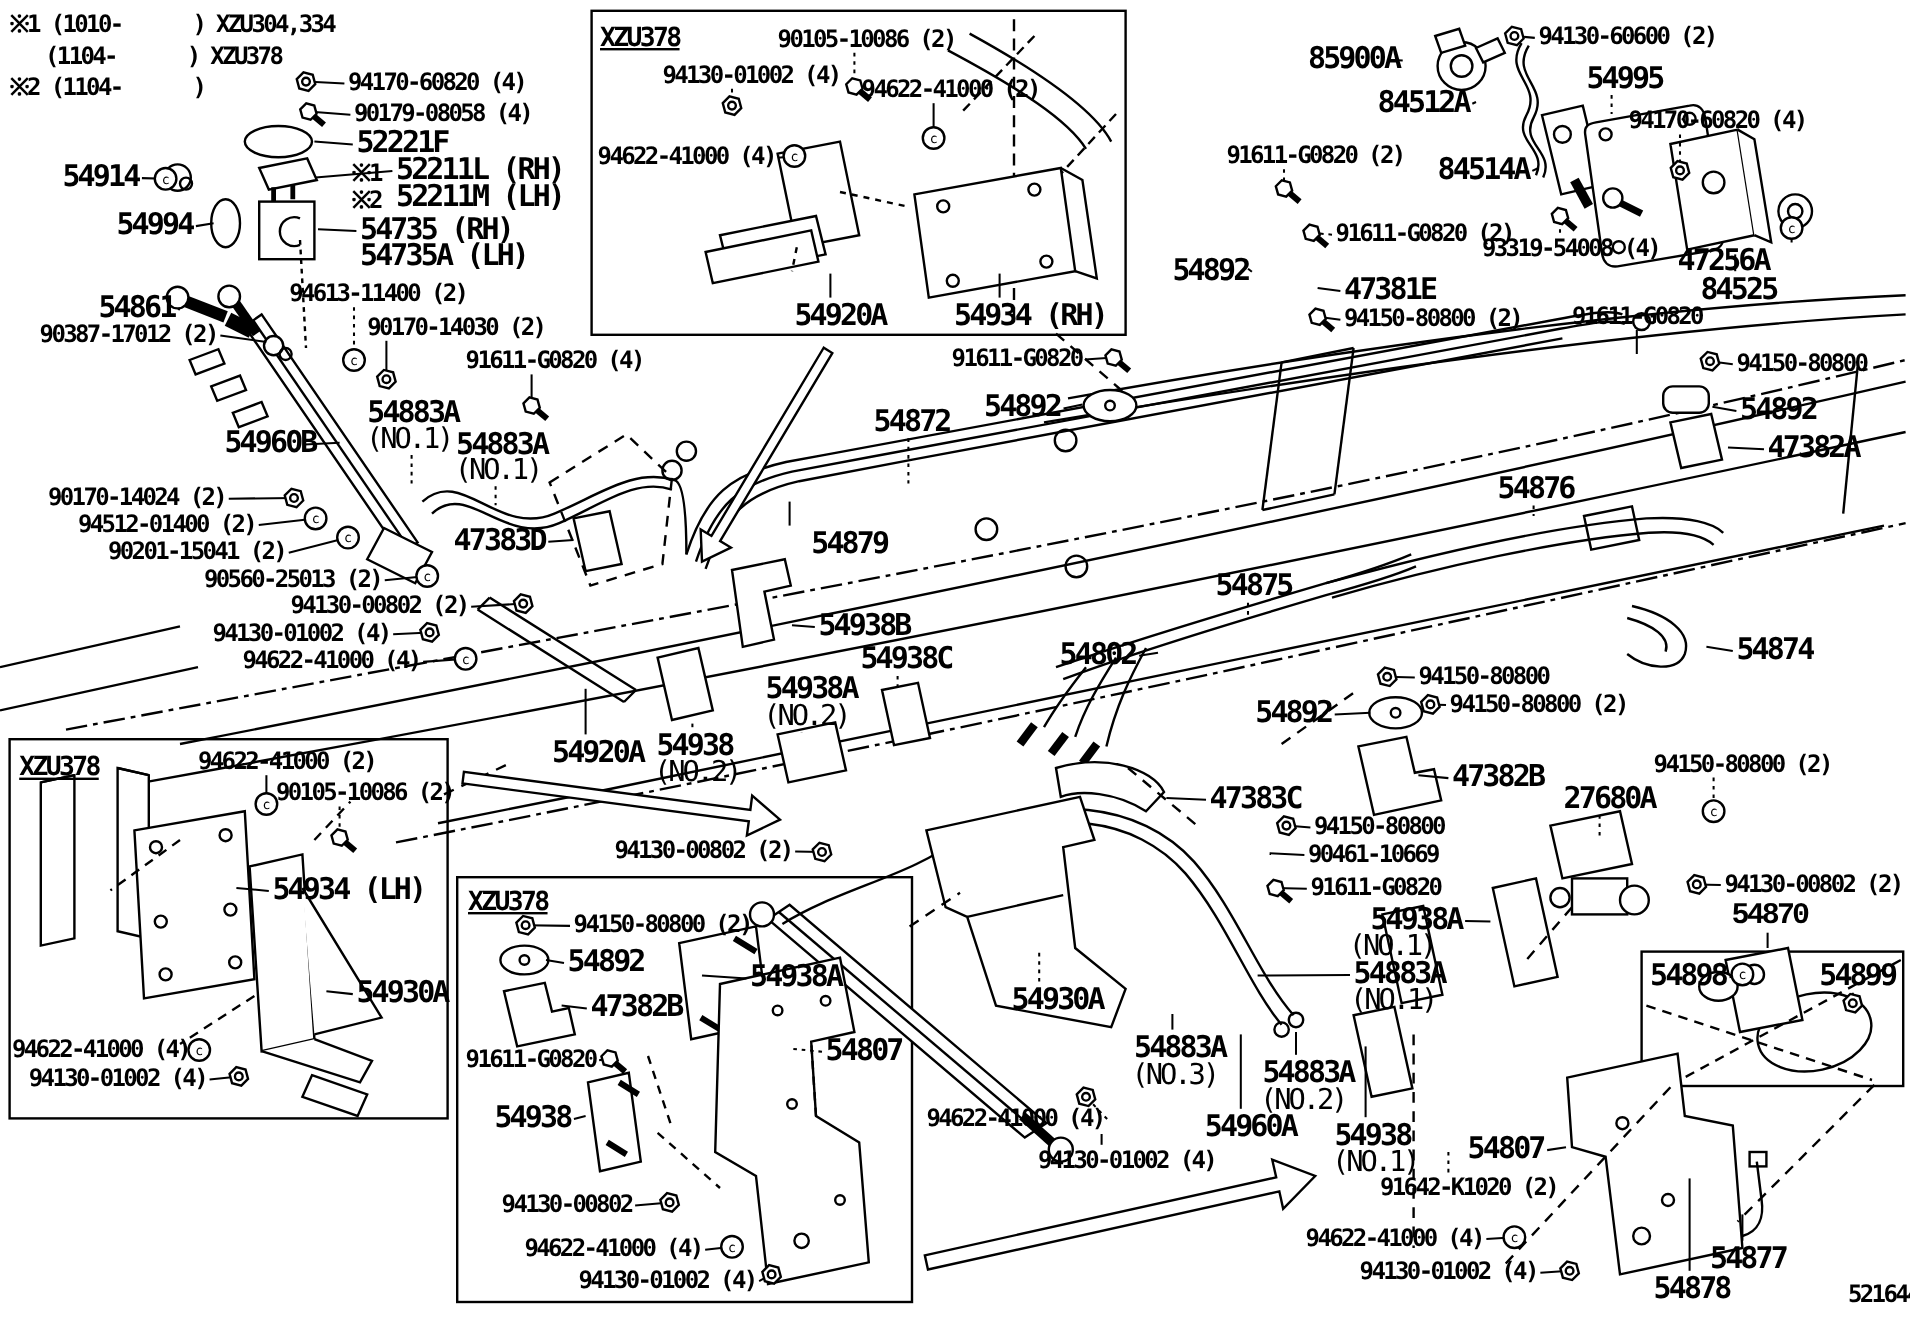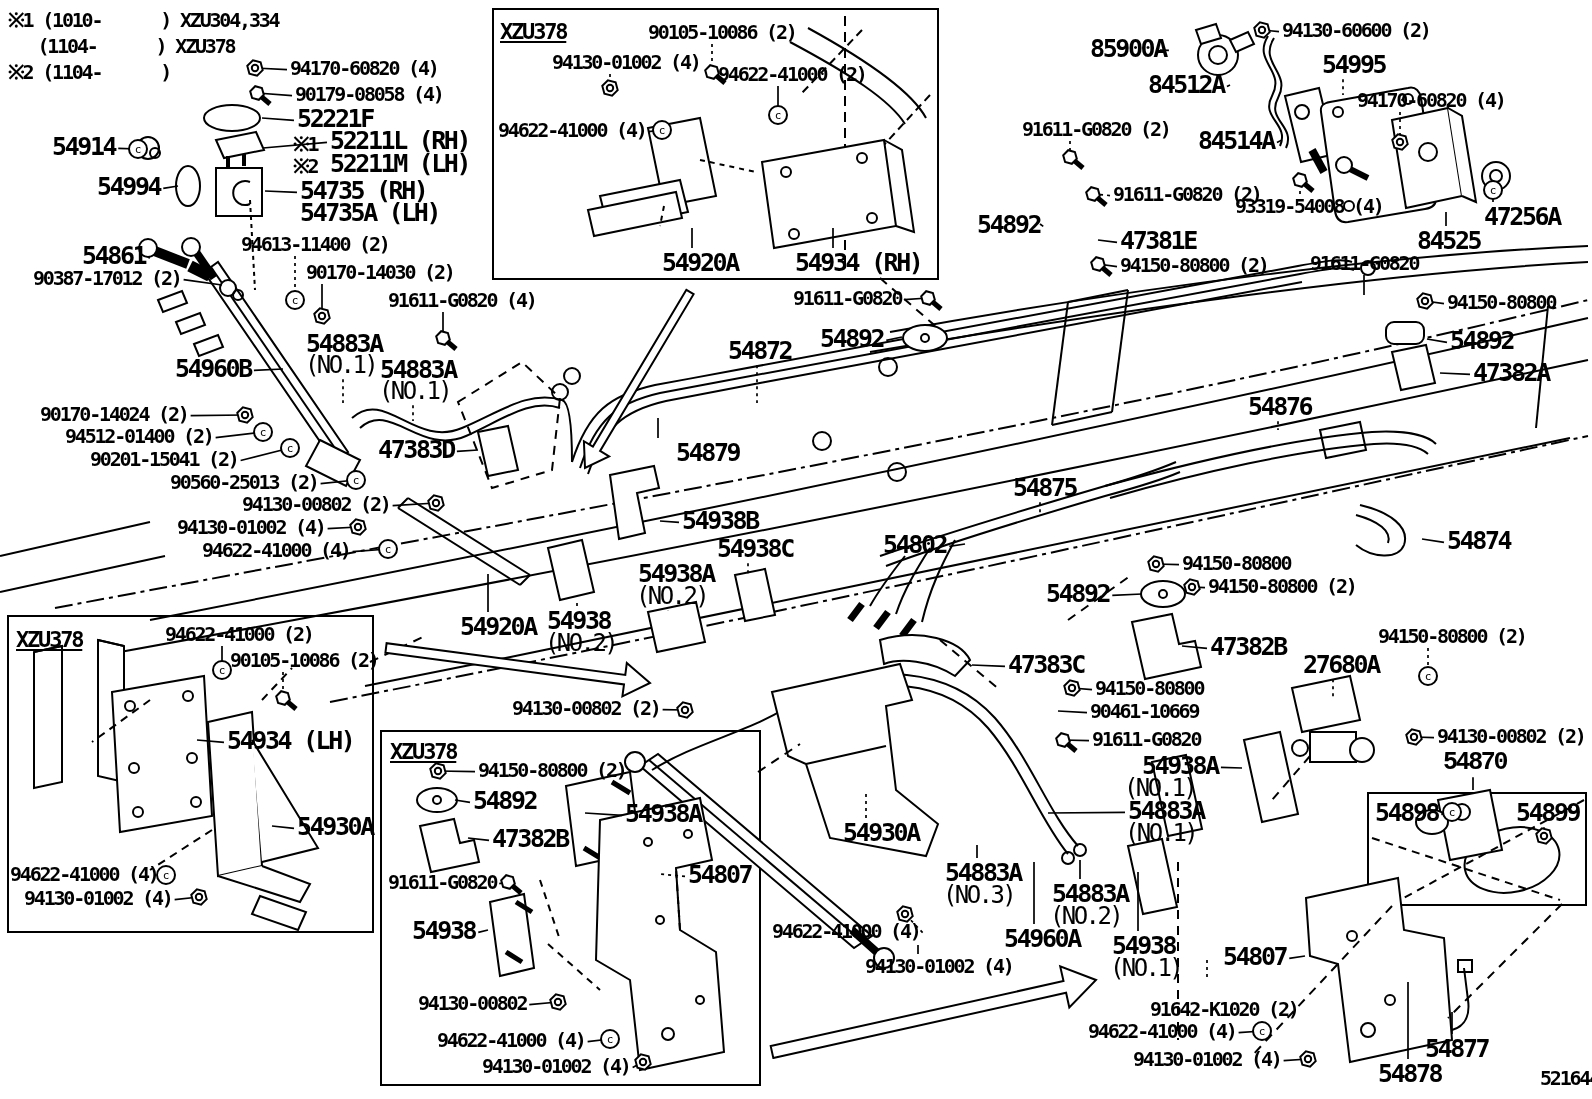--- a/index.html
+++ b/index.html
@@ -468,21 +468,21 @@
       <div class="lbl s-lg" style="left: 330px; top: 151px;">52211M (LH)</div>
       <div class="lbl s-lg" style="left: 52px; top: 134px;">54914</div>
       <div class="lbl s-lg" style="left: 97px; top: 174px;">54994</div>
       <div class="lbl s-lg" style="left: 300px; top: 178px;">54735 (RH)</div>
       <div class="lbl s-lg" style="left: 300px; top: 200px;">54735A (LH)</div>
       <div class="lbl s-sm" style="left: 241px; top: 234px;">94613-11400 (2)</div>
       <div class="lbl s-sm" style="left: 306px; top: 262px;">90170-14030 (2)</div>
       <div class="lbl s-lg" style="left: 82px; top: 243px;">54861</div>
       <div class="lbl s-sm" style="left: 33px; top: 268px;">90387-17012 (2)</div>
       <div class="lbl s-sm" style="left: 388px; top: 290px;">91611-G0820 (4)</div>
-      <div class="lbl s-lg" style="left: 175px; top: 356px;">54960B</div>
+      <div class="lbl s-lg" style="left: 187px; top: 356px;">54960B</div>
       <div class="lbl s-lg" style="left: 306px; top: 331px;">54883A</div>
       <div class="lbl s-md" style="left: 305px; top: 353px;">(NO.1)</div>
       <div class="lbl s-lg" style="left: 380px; top: 357px;">54883A</div>
       <div class="lbl s-md" style="left: 379px; top: 379px;">(NO.1)</div>
       <div class="lbl s-sm" style="left: 40px; top: 404px;">90170-14024 (2)</div>
       <div class="lbl s-sm" style="left: 65px; top: 426px;">94512-01400 (2)</div>
       <div class="lbl s-sm" style="left: 90px; top: 449px;">90201-15041 (2)</div>
       <div class="lbl s-lg" style="left: 378px; top: 437px;">47383D</div>
       <div class="lbl s-sm" style="left: 170px; top: 472px;">90560-25013 (2)</div>
       <div class="lbl s-sm" style="left: 242px; top: 494px;">94130-00802 (2)</div>
@@ -501,21 +501,21 @@
       <div class="lbl s-lg" style="left: 1322px; top: 52px; text-align: center;">54995</div>
       <div class="lbl s-sm" style="left: 1357px; top: 90px;">94170-60820 (4)</div>
       <div class="lbl s-lg" style="left: 1198px; top: 128px;">84514A</div>
       <div class="lbl s-sm" style="left: 1022px; top: 119px;">91611-G0820 (2)</div>
       <div class="lbl s-sm" style="left: 1113px; top: 184px;">91611-G0820 (2)</div>
       <div class="lbl s-lg" style="left: 977px; top: 212px;">54892</div>
       <div class="lbl s-lg" style="left: 1120px; top: 228px;">47381E</div>
       <div class="lbl s-sm" style="left: 1120px; top: 255px;">94150-80800 (2)</div>
       <div class="lbl s-sm" style="left: 1310px; top: 253px;">91611-G0820</div>
       <div class="lbl s-sm" style="left: 1235px; top: 196px; text-align: center;">93319-54008 (4)</div>
-      <div class="lbl s-lg" style="left: 1484px; top: 204px; text-align: right;">47256A</div>
+      <div class="lbl s-lg" style="left: 1398px; top: 204px; text-align: right;">47256A</div>
       <div class="lbl s-lg" style="left: 1417px; top: 228px;">84525</div>
       <div class="lbl s-sm" style="left: 793px; top: 288px;">91611-G0820</div>
       <div class="lbl s-lg" style="left: 820px; top: 326px;">54892</div>
       <div class="lbl s-lg" style="left: 728px; top: 338px;">54872</div>
       <div class="lbl s-sm" style="left: 1447px; top: 292px;">94150-80800</div>
       <div class="lbl s-lg" style="left: 1450px; top: 328px;">54892</div>
       <div class="lbl s-lg" style="left: 1473px; top: 360px;">47382A</div>
       <div class="lbl s-lg" style="left: 1248px; top: 394px;">54876</div>
       <div class="lbl s-lg" style="left: 632px; top: 440px; margin-left: 44px;">54879</div>
       <div class="lbl s-lg" style="left: 1013px; top: 475px;">54875</div>
@@ -550,21 +550,21 @@
       <div class="lbl s-lg" style="left: 843px; top: 820px;">54930A</div>
       <div class="lbl s-lg" style="left: 945px; top: 860px;">54883A</div>
       <div class="lbl s-md" style="left: 943px; top: 883px;">(NO.3)</div>
       <div class="lbl s-lg" style="left: 1052px; top: 881px;">54883A</div>
       <div class="lbl s-md" style="left: 1050px; top: 904px;">(NO.2)</div>
       <div class="lbl s-lg" style="left: 1004px; top: 926px;">54960A</div>
       <div class="lbl s-lg" style="left: 1112px; top: 933px;">54938</div>
       <div class="lbl s-md" style="left: 1110px; top: 956px;">(NO.1)</div>
       <div class="lbl s-sm" style="left: 772px; top: 921px;">94622-41000 (4)</div>
       <div class="lbl s-sm" style="left: 865px; top: 956px;">94130-01002 (4)</div>
-      <div class="lbl s-sm" style="left: 1150px; top: 999px;">91642-K1020 (2)</div>
+      <div class="lbl s-sm" style="left: 1150px; top: 979px;">91642-K1020 (2)</div>
       <div class="lbl s-lg" style="left: 1223px; top: 944px;">54807</div>
       <div class="lbl s-sm" style="left: 1088px; top: 1021px;">94622-41000 (4)</div>
       <div class="lbl s-sm" style="left: 1133px; top: 1049px;">94130-01002 (4)</div>
       <div class="lbl s-lg" style="left: 1425px; top: 1036px;">54877</div>
       <div class="lbl s-lg" style="left: 1378px; top: 1061px;">54878</div>
       <div class="lbl s-sm" style="left: 1510px; top: 1068px; margin-left: 30px;">521644G</div>
       <div class="lbl s-tag" style="left: 16px; top: 628px;">XZU378</div>
       <div class="lbl s-sm" style="left: 165px; top: 624px;">94622-41000 (2)</div>
       <div class="lbl s-sm" style="left: 230px; top: 650px;">90105-10086 (2)</div>
       <div class="lbl s-lg" style="left: 227px; top: 728px;">54934 (LH)</div>

